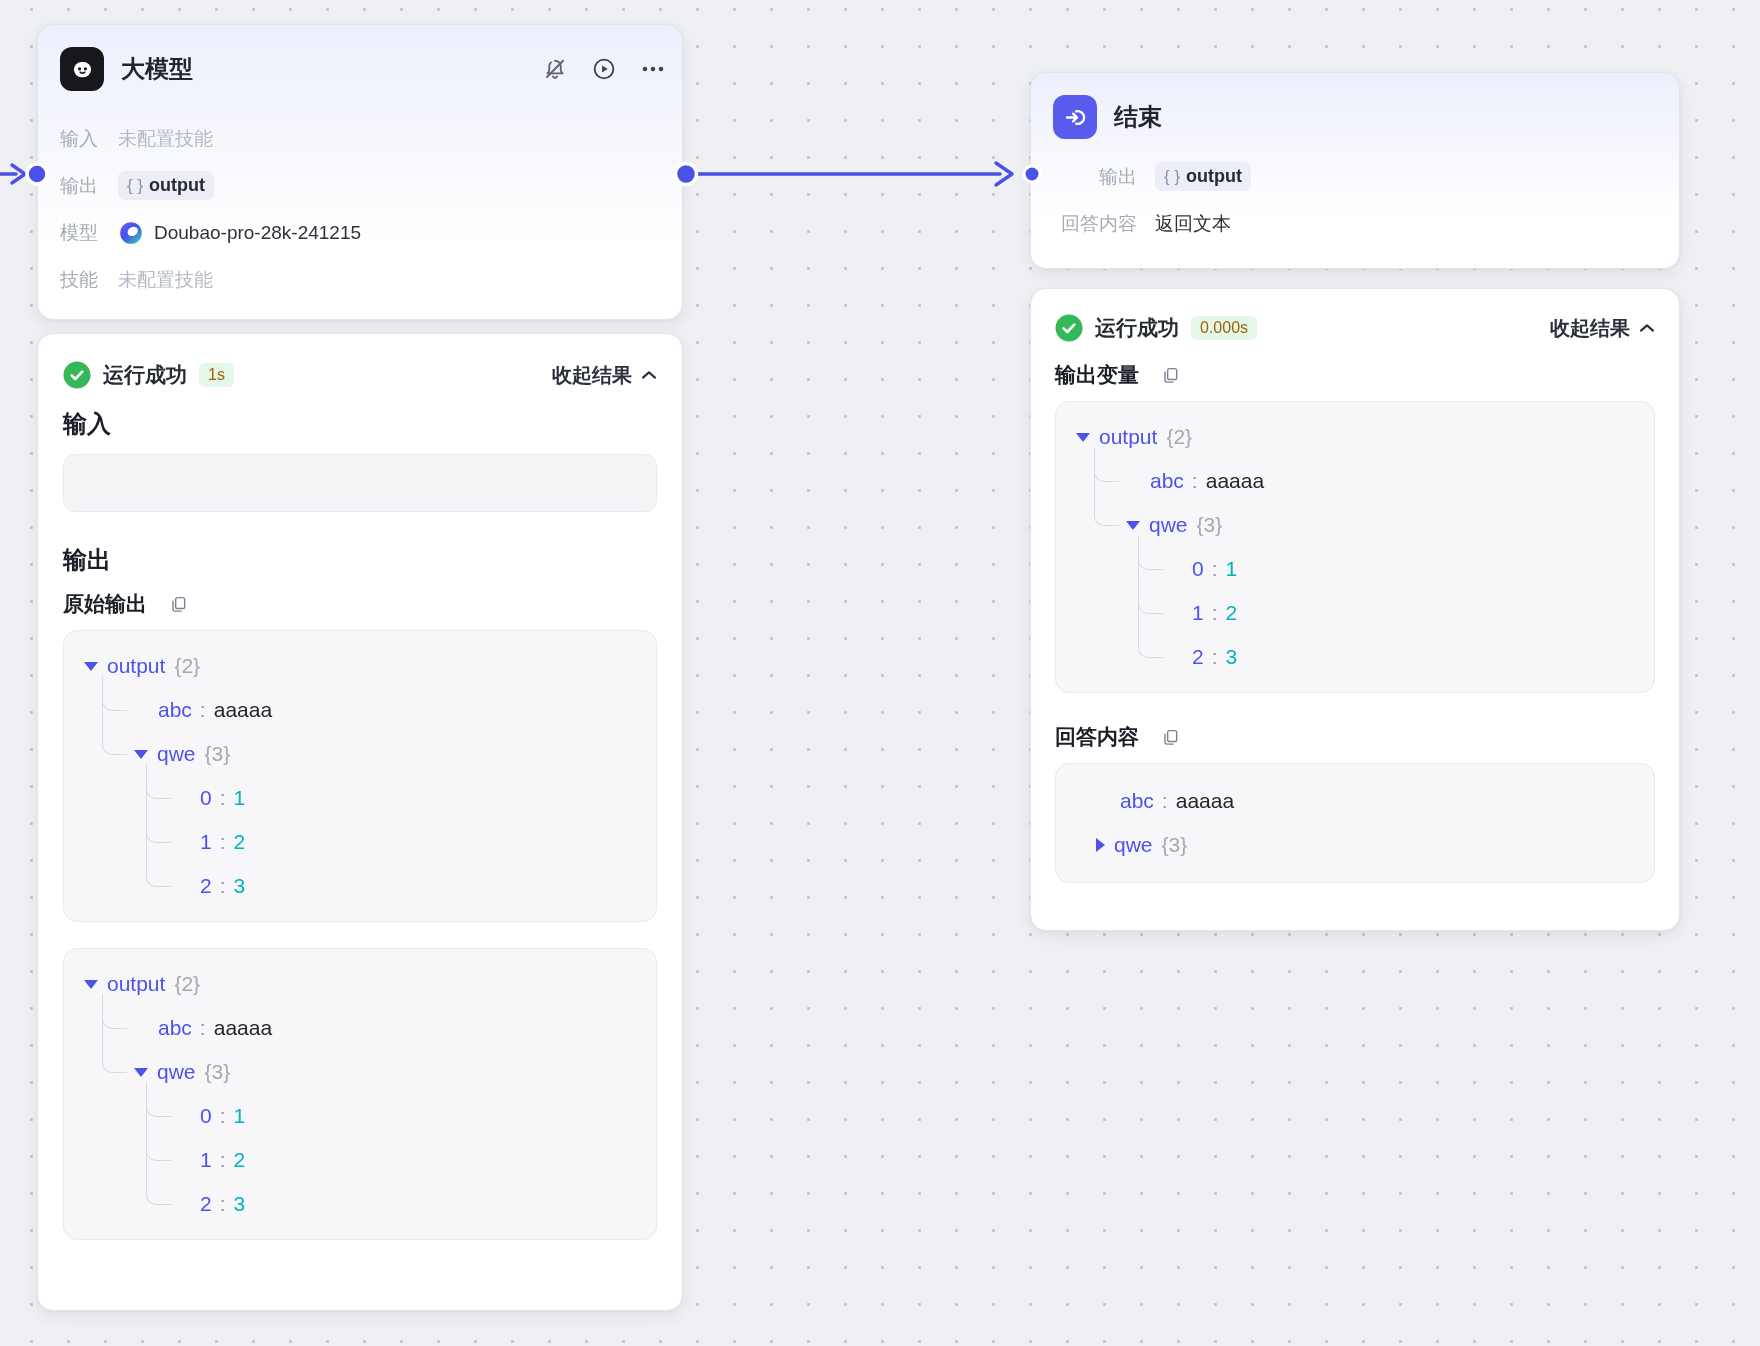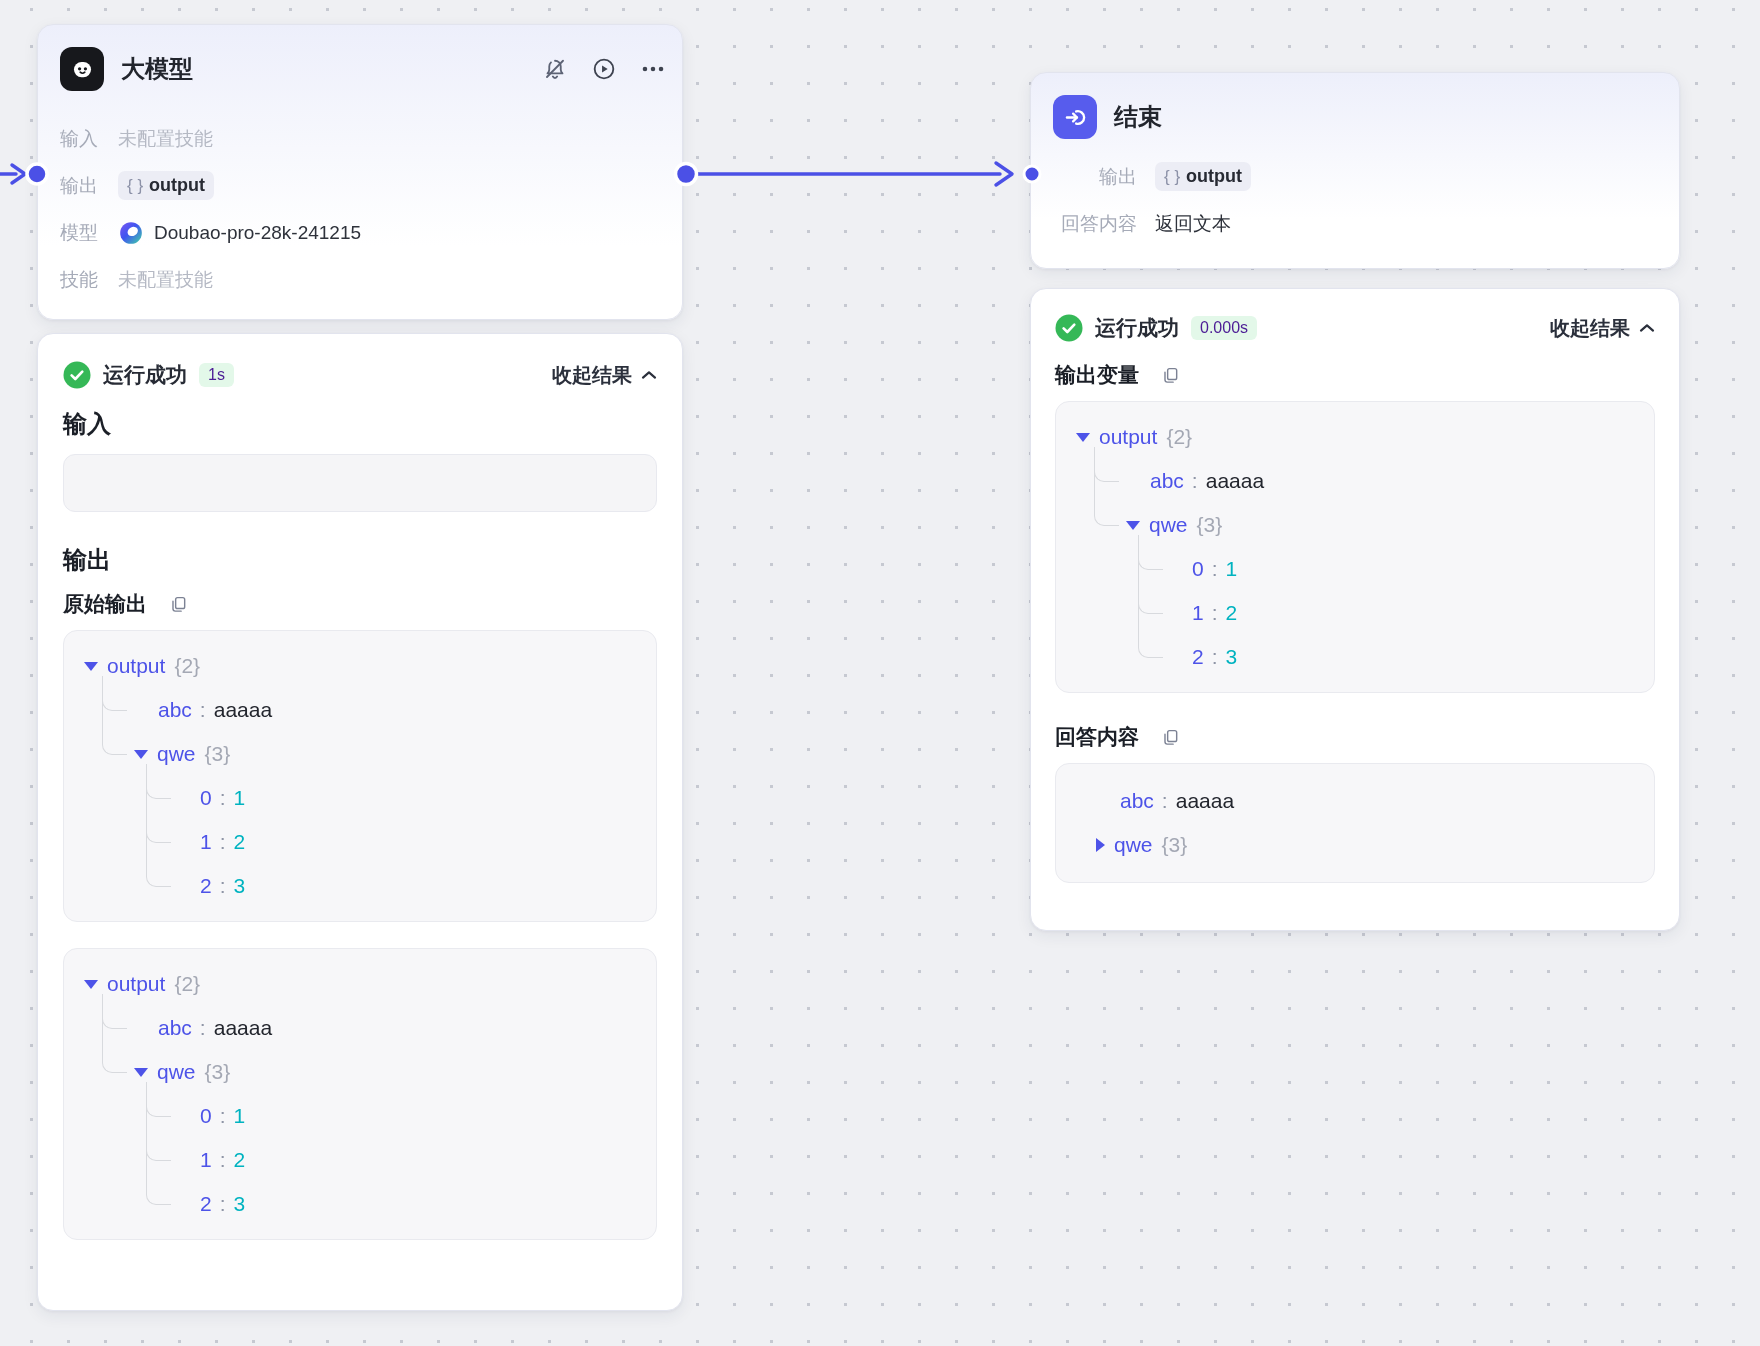--- a/index.html
+++ b/index.html
@@ -36,21 +36,21 @@
   .nval.muted{color:#b5b9c4;}
   .obadge{display:inline-flex;align-items:center;gap:6px;background:#ecedf5;border-radius:7px;padding:4px 9px;}
   .obadge .braces{font-size:17px;color:#8d92a8;}
   .obadge .btext{font-size:18px;font-weight:600;color:#272a33;}
   .micon{width:26px;height:26px;margin-right:10px;flex:none;}
   
   #llm-result{left:37px;top:333px;width:646px;height:978px;padding:24px 25px;}
   #end-result{left:1030px;top:288px;width:650px;height:643px;padding:22px 24px;}
   .phead{height:34px;display:flex;align-items:center;margin-bottom:16px;}
   .status-txt{font-size:21px;font-weight:700;color:#272b35;margin-left:12px;}
-  .badge-dur{margin-left:12px;background:#e3f8e9;color:#4c1d95;font-size:16px;font-weight:500;padding:3px 9px;border-radius:6px;}
+  .badge-dur{margin-left:12px;background:#e3f8e9;color:#a16207;font-size:16px;font-weight:500;padding:3px 9px;border-radius:6px;}
   .collapse{margin-left:auto;display:flex;align-items:center;gap:9px;font-size:20px;font-weight:600;color:#2b303c;background:none;border:none;cursor:pointer;padding:0;font-family:inherit;}
   .h1{font-size:24px;font-weight:700;color:#1b1f27;margin:6px 0 14px;}
   .subhead{display:flex;align-items:center;gap:22px;margin:4px 0 12px;}
   .subhead .slabel{font-size:21px;font-weight:700;color:#1b1f27;}
   .copy-btn{background:none;border:none;padding:0;cursor:pointer;display:flex;align-items:center;}
   .inbox{width:100%;box-sizing:border-box;height:58px;background:#f5f5f7;border:1.5px solid #e8e9ef;border-radius:12px;margin-bottom:26px;font-size:19px;color:#2e323b;padding:0 16px;outline:none;}
   .treebox{background:#f7f7f9;border:1.5px solid #e9eaef;border-radius:14px;padding:13px 20px;margin-bottom:26px;}
   .treebox.ans{padding:15px 20px;margin-bottom:0;}
   #end-result .treebox{margin-bottom:30px;}
   #end-result .treebox.ans{margin-bottom:0;}

